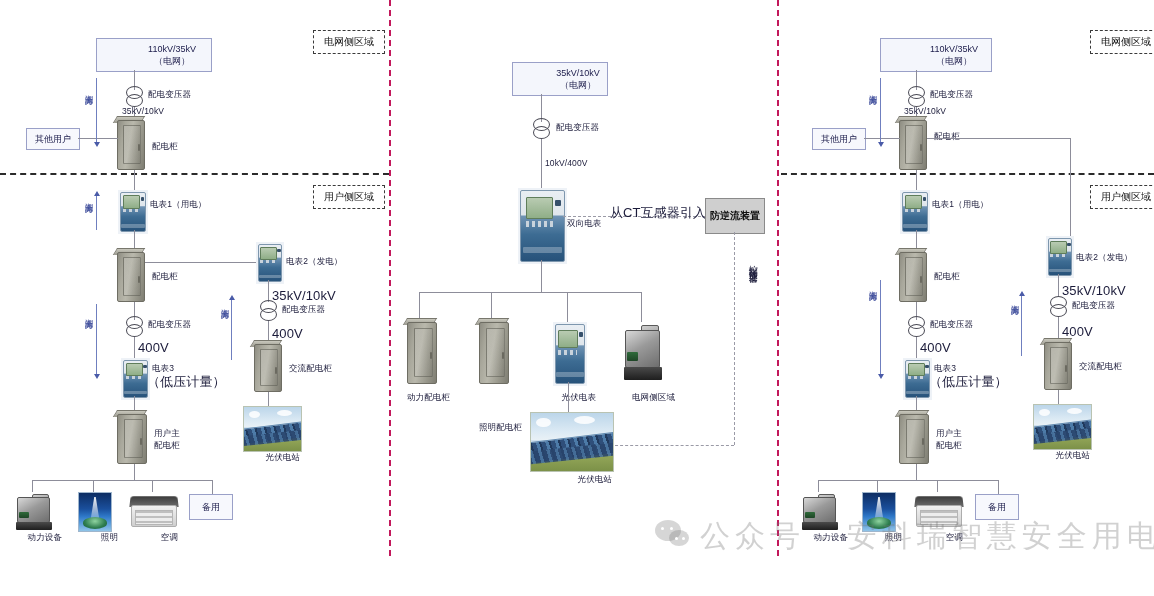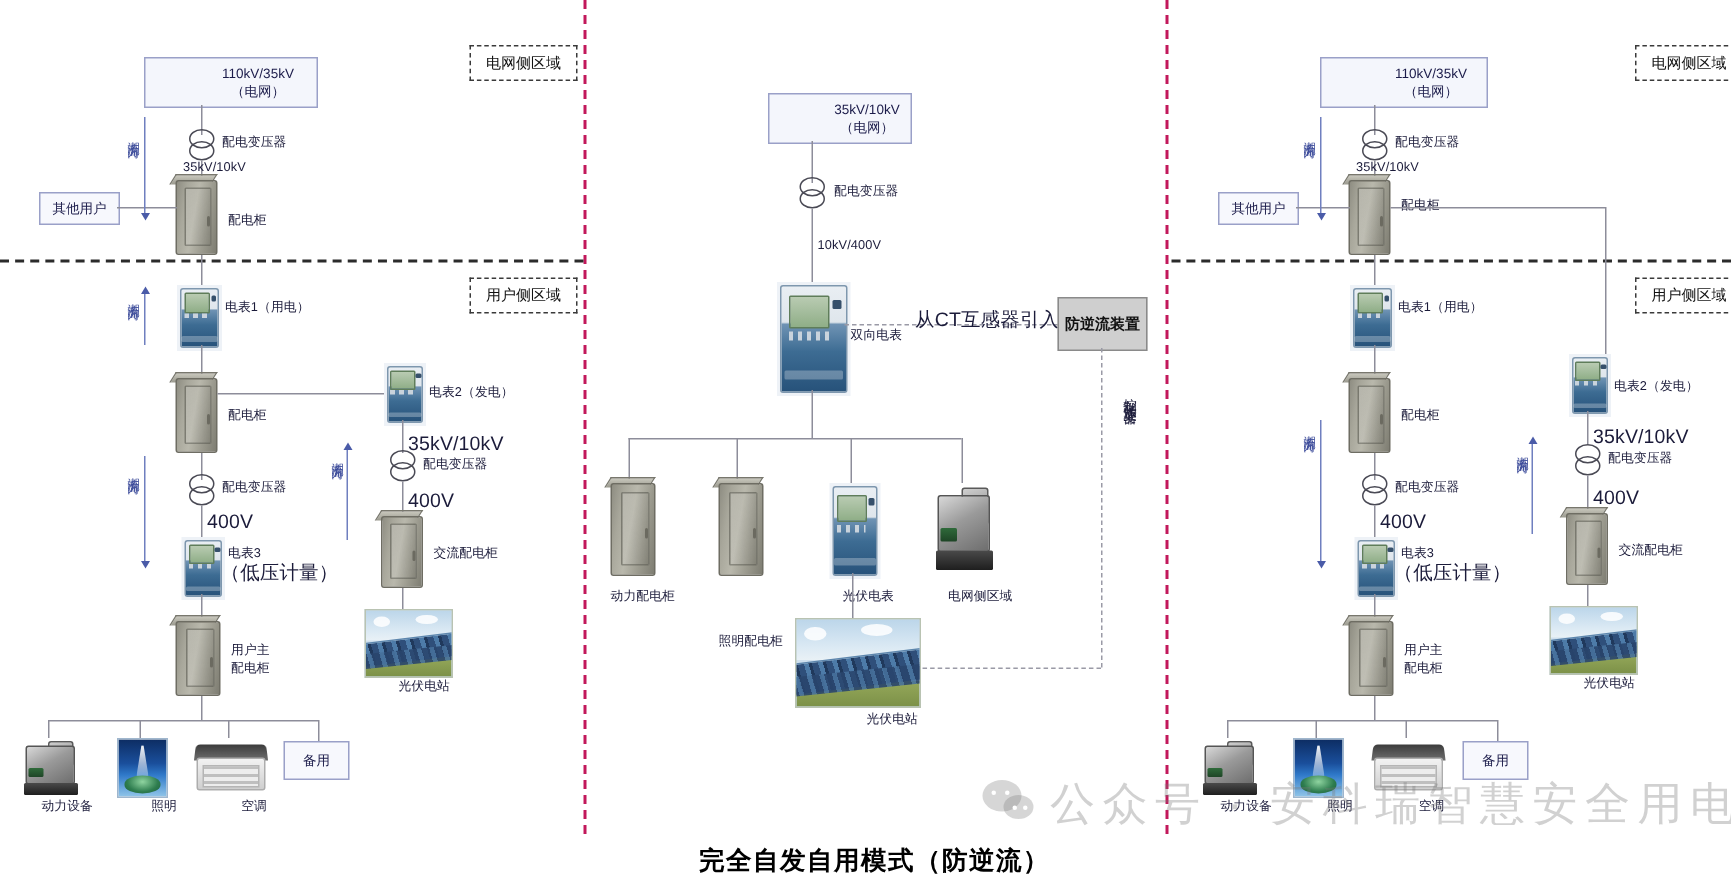--- a/index.html
+++ b/index.html
@@ -385,21 +385,20 @@
   <div class="pv" style="left:530px;top:412px;width:82px;height:58px;">
     <div class="sky"></div>
     <div class="cloud" style="left:6%;top:8%;width:18%;height:16%;"></div>
     <div class="cloud" style="left:52%;top:5%;width:26%;height:14%;"></div>
     <div class="grass"></div>
       <div class="panels"></div>
       <div class="panels2"></div>
   </div>
   <div class="lbl c" style="left:530px;top:474px;width:82px;">光伏电站</div>
 
-  <div class="title" style="left:389px;top:562px;width:388px;">完全自发自用模式（防逆流）</div>
 
   <div class="hsep" style="left:781px;top:173px;width:373px;"></div>
 
   <div class="zonebox" style="left:1090px;top:30px;width:60px;height:18px;">电网侧区域</div>
   <div class="zonebox" style="left:1090px;top:185px;width:60px;height:18px;">用户侧区域</div>
 
   <div class="vbox" style="left:880px;top:38px;width:74px;height:32px;">
     <span>110kV/35kV</span>
     <span>（电网）</span>
   </div>

